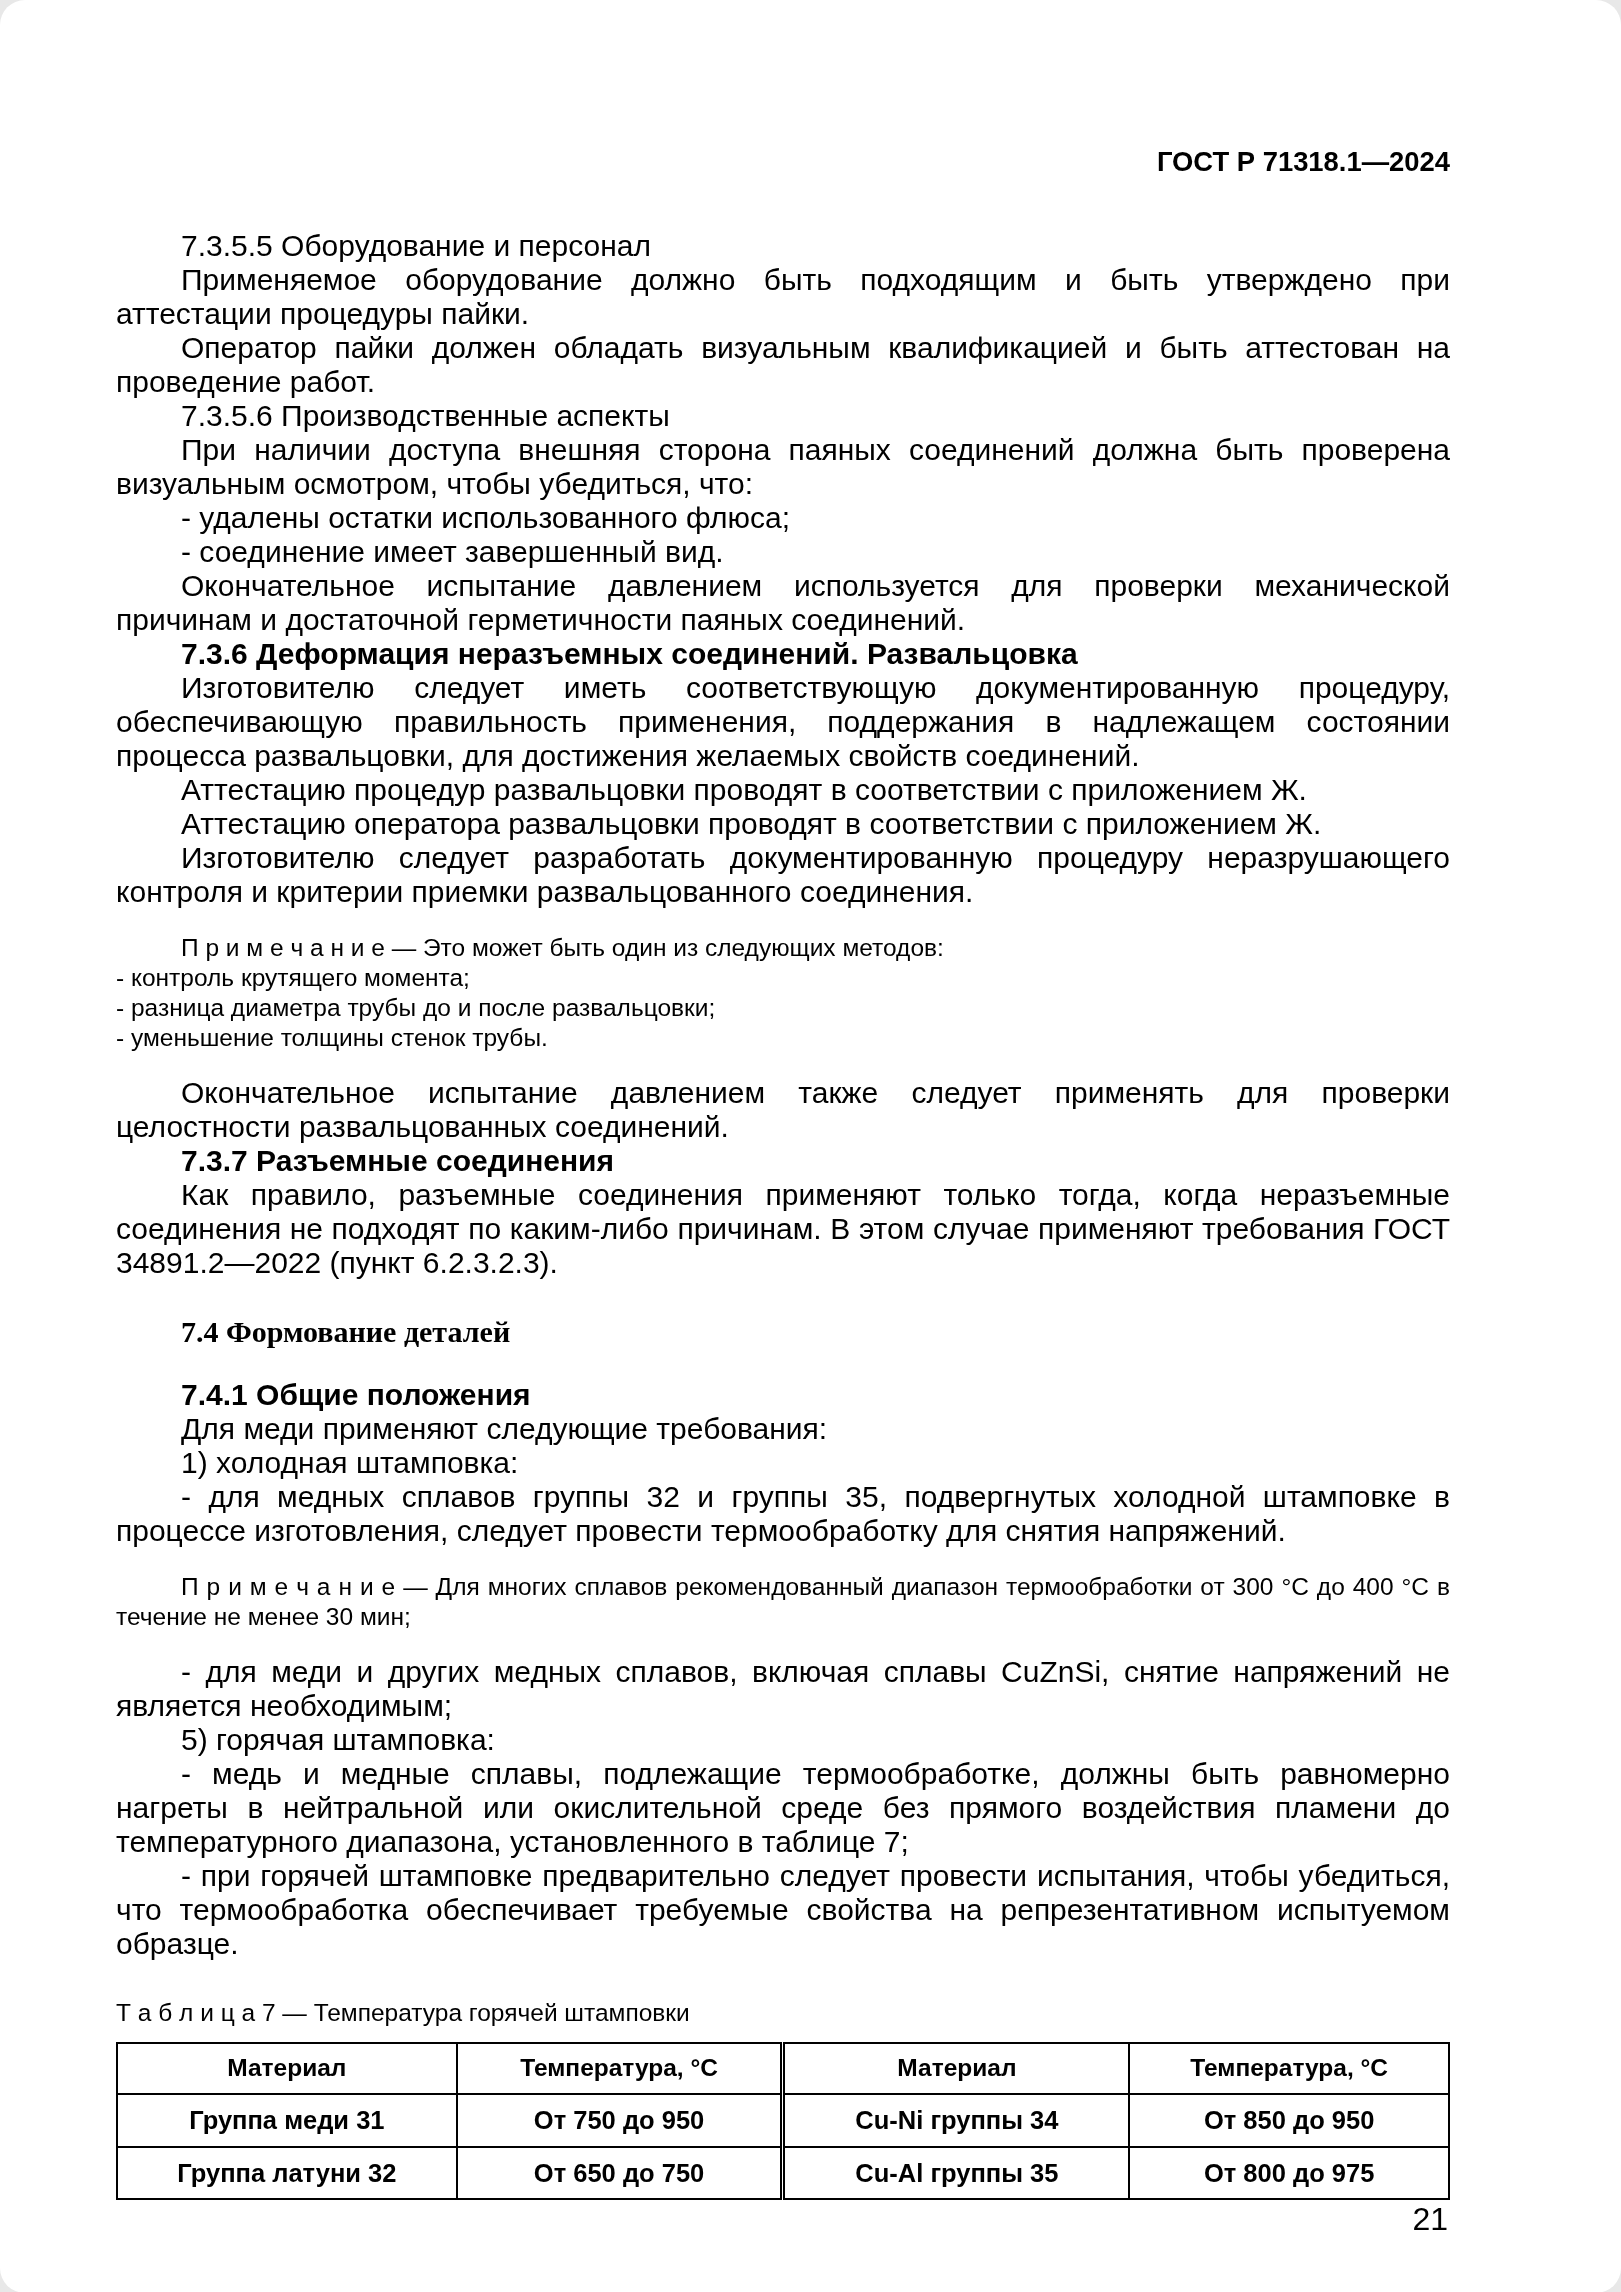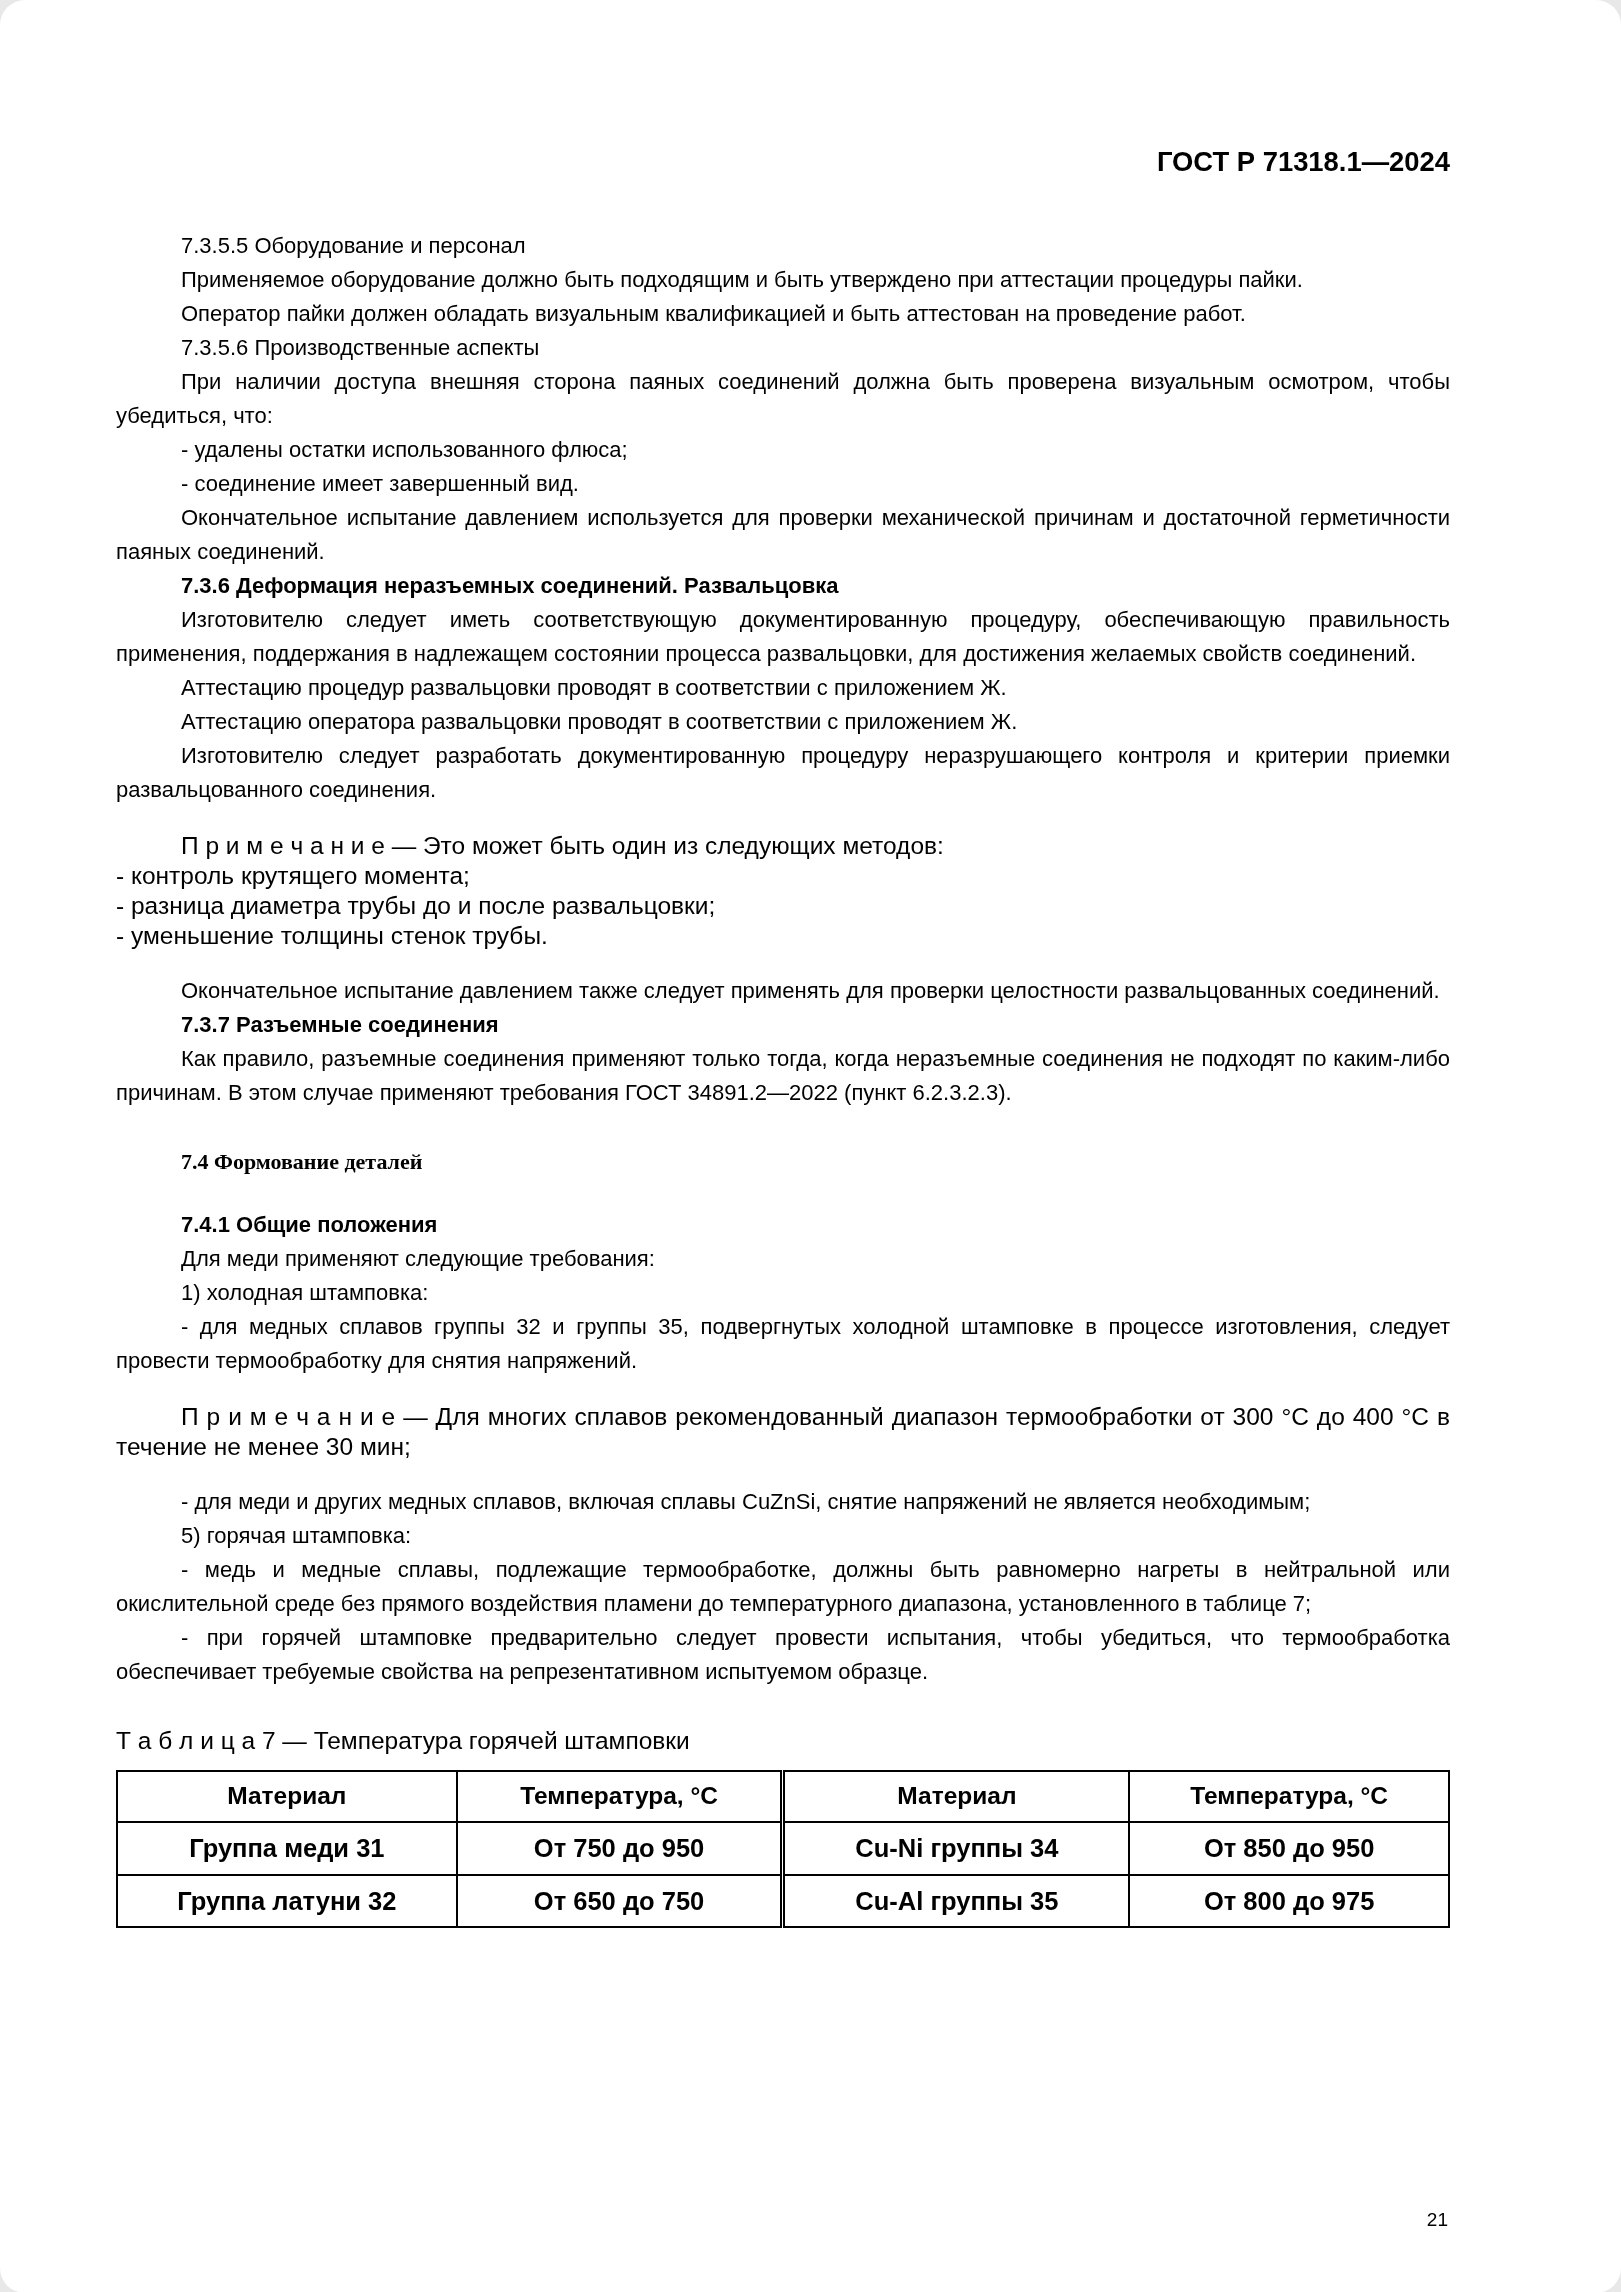--- a/index.html
+++ b/index.html
@@ -5,37 +5,37 @@
   html,body{margin:0;padding:0;background:#e8e8e8;}
   .page{
     width:1621px;height:2293px;position:relative;background:#ffffff;
     box-sizing:border-box;padding:145px 171px 0 116px;
     font-family:"Liberation Sans", sans-serif;color:#000;margin:0 auto;border-radius:25px;
   }
   .doc-header{
     text-align:right;font-weight:bold;font-size:27.4px;line-height:33px;
     margin:0 0 51px 0;
   }
-  p{margin:0;font-size:22px;line-height:34px;text-align:justify;text-indent:65px;}
+  p{margin:0;font-size:30px;line-height:34px;text-align:justify;text-indent:65px;}
   .bold{font-weight:bold;}
   .sect{margin:35px 0 29px 0;font-family:Liberation Serif, serif;}
   .note{font-size:24.5px;line-height:30px;text-indent:65px;margin-top:23.5px;}
   .note-item{font-size:24.5px;line-height:30px;text-indent:0;}
   .note-last{margin-bottom:23.5px;}
   .note-block{margin:23.5px 0 23.5px 0;}
   .tbl-caption{font-size:24.5px;line-height:30px;text-indent:0;text-align:left;margin:37px 0 13.7px 0;}
   table.t7{width:100%;border-collapse:collapse;table-layout:fixed;}
   .t7 th,.t7 td{
     border:2px solid #000;text-align:center;vertical-align:middle;
     font-size:25.5px;font-weight:bold;padding:10.8px 7.8px;
   }
   .t7 th{font-size:24.5px;}
   .t7 .dbl{border-left:5.9px double #000;}
   .page-num{
-    position:absolute;right:173px;bottom:57px;font-size:19px;line-height:33px;margin-left:34px;
+    position:absolute;right:173px;bottom:57px;font-size:32px;line-height:33px;margin-left:34px;
   }
 </style>
 </head>
 <body>
 
 <div class="page">
 
   <div class="doc-header">ГОСТ Р 71318.1—2024</div>
 
   <p>7.3.5.5 Оборудование и персонал</p>

